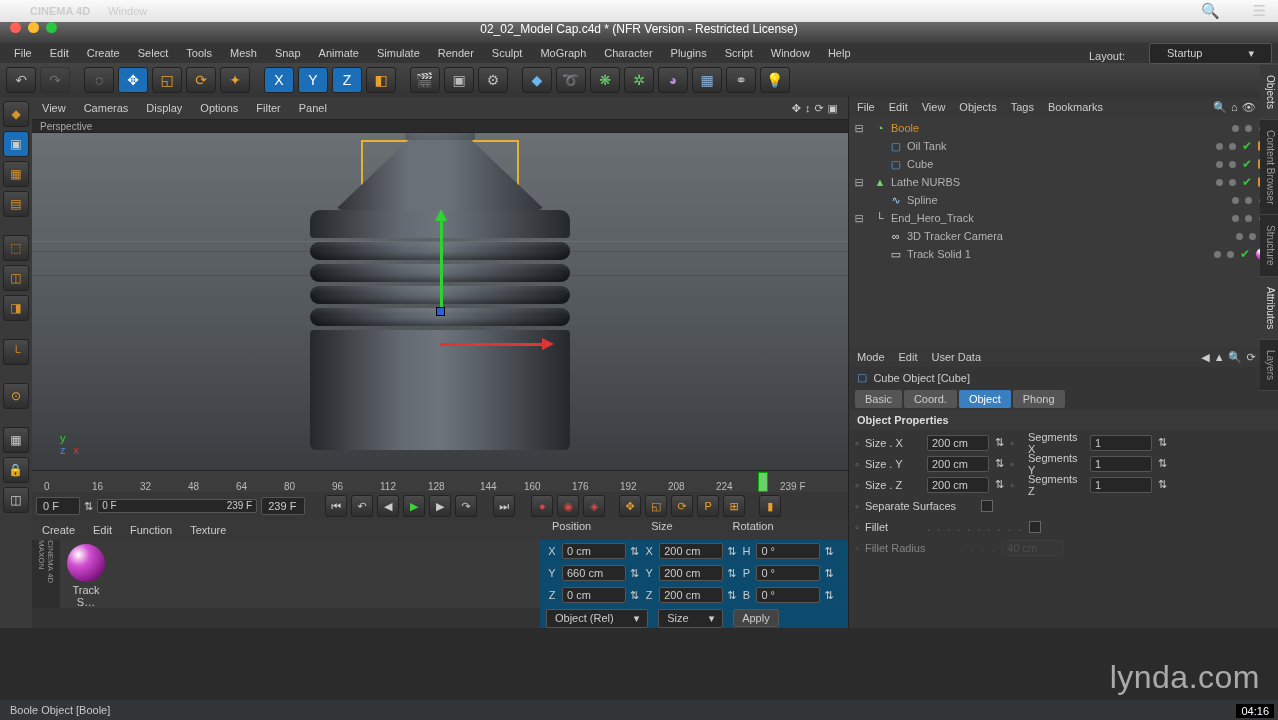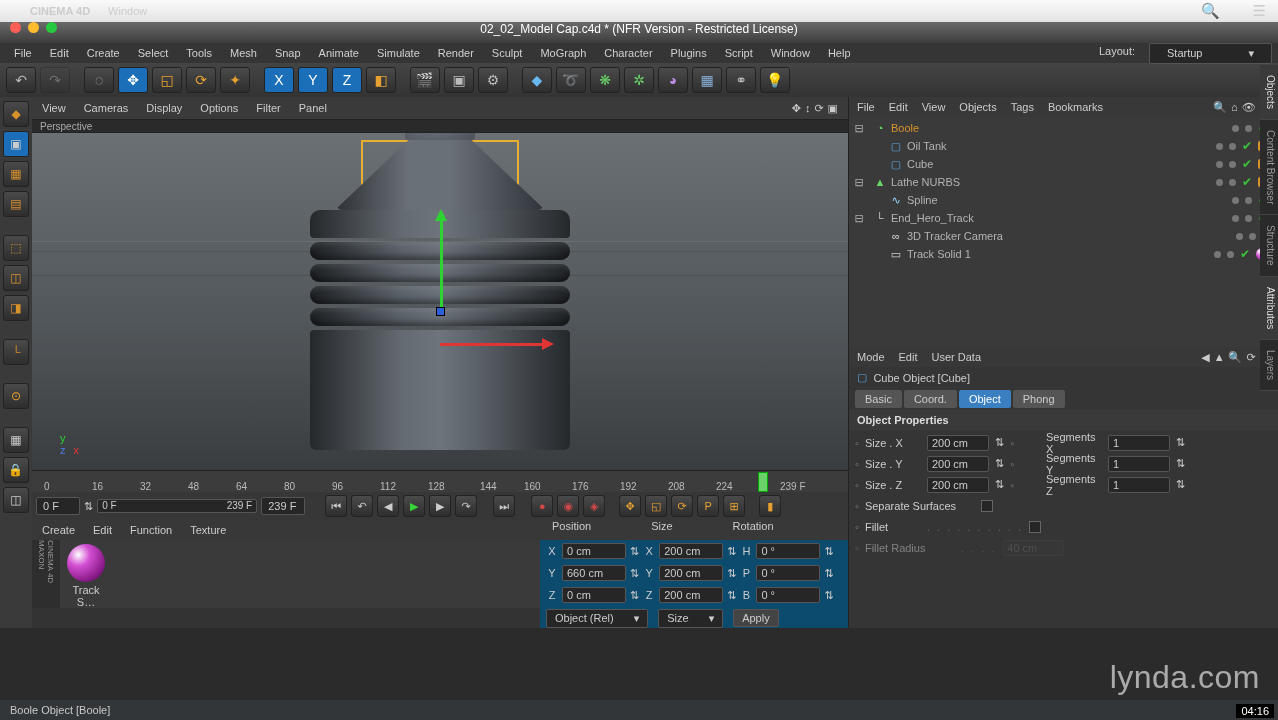--- a/index.html
+++ b/index.html
@@ -9,21 +9,21 @@
 .mac-menubar .appname{font-weight:bold}
 .mac-menubar .spacer{flex:1}
 .mac-menubar .right-icon{font-size:15px;margin-left:14px}
 .titlebar{height:21px;background:linear-gradient(#6a6a6a,#3d3d3d);display:flex;align-items:flex-start;position:relative}
 .traffic{display:flex;gap:7px;margin-left:10px}
 .traffic span{width:11px;height:11px;border-radius:50%;display:block}
 .traffic .r{background:#ff5f57}.traffic .y{background:#febc2e}.traffic .g{background:#28c840}
 .titlebar .title{position:absolute;left:50%;transform:translateX(-50%);color:#fff;font-size:12px}
 .main-menu{height:20px;background:#353535;display:flex;align-items:center;padding:0 6px;gap:2px}
 .main-menu span{padding:2px 8px;color:#d0d0d0}
-.main-menu .right{margin-left:auto;display:flex;align-items:flex-start;gap:6px}
+.main-menu .right{margin-left:auto;display:flex;align-items:flex-end;gap:16px}
 .layout-dd{background:#262626;border:1px solid #555;padding:1px 9px;display:flex;align-items:center;gap:30px;border-radius:2px}
 .toolbar{height:34px;background:linear-gradient(#444,#333);display:flex;align-items:center;padding:0 6px;gap:4px}
 .tbtn{width:30px;height:26px;border:1px solid #222;border-radius:3px;background:linear-gradient(#4a4a4a,#2e2e2e);display:flex;align-items:center;justify-content:center;font-size:14px;color:#bbb}
 .tbtn.active{background:#1a6fb8;color:#fff}
 .tbtn.orange{color:#e8a030}
 .tsep{width:6px}
 .app-body{display:flex;height:531px}
 .left-tools{width:32px;background:#3a3a3a;display:flex;flex-direction:column;gap:4px;padding:4px 3px}
 .lbtn{width:26px;height:26px;border:1px solid #222;border-radius:3px;background:linear-gradient(#4a4a4a,#2e2e2e);display:flex;align-items:center;justify-content:center;font-size:12px}
 .lbtn.on{background:#1a6fb8}
@@ -92,21 +92,21 @@
 .attr-tabs{display:flex;padding:2px 6px;gap:2px}
 .atab{padding:3px 10px;background:#555;border-radius:2px}
 .atab.active{background:#3a7fbf;color:#fff}
 .attr-section{padding:4px 8px;background:#3a3a3a;font-weight:bold;color:#ddd}
 .attr-body{padding:2px 6px}
 .prop-row{display:flex;align-items:center;height:21px;gap:6px}
 .prop-row .bul{color:#888}
 .prop-row label{width:56px}
 .pfield{background:#262626;border:1px solid #555;padding:1px 4px;width:62px;border-radius:2px}
 .pfield.dis{background:#3a3a3a;color:#666;border-color:#444}
-.seg-l{width:76px;margin-left:26px}
+.seg-l{width:76px;margin-left:8px}
 .chk-box{width:12px;height:12px;border:1px solid #666;background:#262626}
 .dots{color:#666;letter-spacing:2px}
 .status-bar{position:absolute;bottom:0;left:0;right:0;height:20px;background:#333639;display:flex;align-items:center;padding:0 10px;color:#c8c8c8;font-size:11px}
 .watermark{position:absolute;right:18px;bottom:24px;color:rgba(255,255,255,0.6);font-size:32px;font-weight:300;letter-spacing:0.5px;pointer-events:none}
 .vtime{position:absolute;right:4px;bottom:2px;background:#000;color:#fff;padding:1px 5px;font-size:11px}
 .icn-cube{color:#58a6e8}
 .icn-lathe{color:#6ad46a}
 .icn-spl{color:#9ad0f0}
 .icn-null{color:#ccc}
 .icn-cam{color:#ddd}

